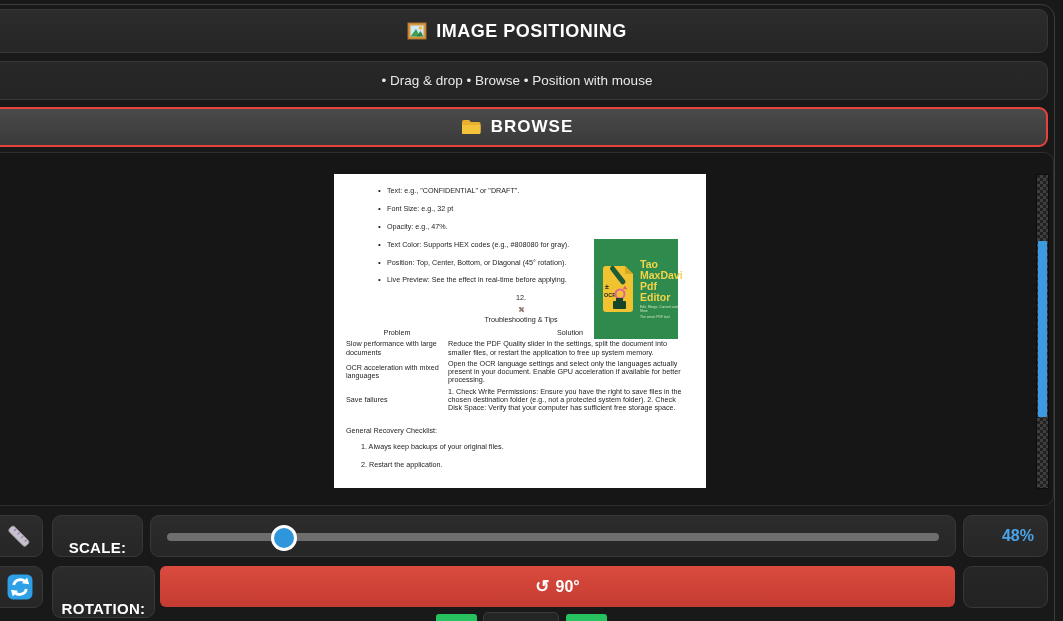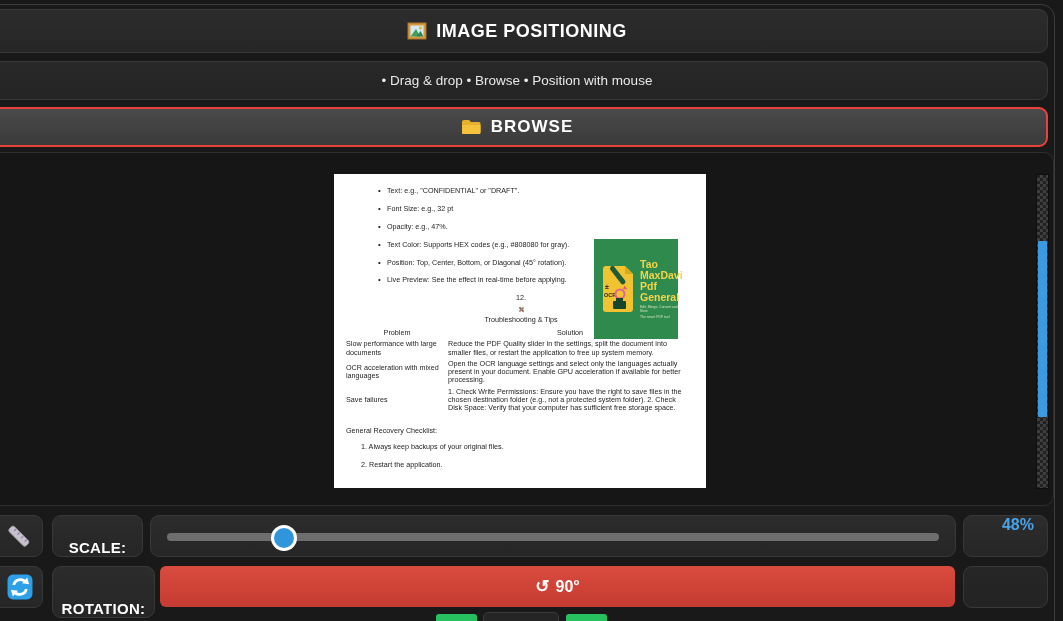--- a/index.html
+++ b/index.html
@@ -81,21 +81,21 @@
   .rot-label-panel{left:52px;width:103px;height:52px;}
   .slider-panel{left:150px;width:806px;height:42px;}
   .slider-track{
     position:absolute;left:16px;top:17px;width:772px;height:8px;
     background:#6e6e6e;border-radius:4px;cursor:pointer;
   }
   .slider-thumb{
     position:absolute;left:13.5%;top:-8px;width:20px;height:20px;border-radius:50%;
     background:#2f96db;border:3px solid #ffffff;box-sizing:content-box;cursor:grab;
   }
-  .value-panel{left:963px;width:85px;height:42px;display:flex;align-items:flex-start;justify-content:flex-end;
+  .value-panel{left:963px;width:85px;height:42px;display:flex;align-items:center;justify-content:flex-end;
     padding-right:13px;color:#4aa3e8;font-size:16px;font-weight:bold;}
   .rotate-button{
     position:absolute;left:160px;top:566px;width:795px;height:41px;border-radius:6px;
     background:linear-gradient(#d94b3e,#c53b31);display:flex;align-items:center;justify-content:center;
     gap:6px;cursor:pointer;font-weight:bold;
   }
   .rotate-glyph{font-size:17px;}
   .rotate-value{font-size:16px;}
   .empty-panel{left:963px;top:566px;width:85px;height:42px;background:linear-gradient(#262626,#232323);}
 
@@ -197,21 +197,21 @@
           <text x="4" y="26" font-size="7" font-weight="bold" fill="#2a2a2a" font-family="Liberation Sans, sans-serif">±</text>
           <text x="3" y="34" font-size="5.5" font-weight="bold" fill="#2a2a2a" font-family="Liberation Sans, sans-serif">OCR</text>
           <circle cx="19" cy="31" r="4.5" fill="none" stroke="#e0639d" stroke-width="2"></circle>
           <rect x="12" y="38" width="13" height="8" rx="1" fill="#17452a"></rect>
           <rect x="15" y="35" width="7" height="4" fill="#17452a"></rect>
         </svg>
       </span>
       <span class="logo-text">
         <span class="logo-brand">Tao</span>
         <span class="logo-brand">MaxDavi</span>
-        <span class="logo-brand">Pdf General</span>
+        <span class="logo-brand">Pdf Editor</span>
         <span class="logo-tagline">Edit, Merge, Convert and More</span>
         <span class="logo-tagline">The smart PDF tool</span>
       </span>
     </div>
   </div>
 
   <div class="scroll-track">
     <div class="scroll-thumb"></div>
   </div>
 </div>

